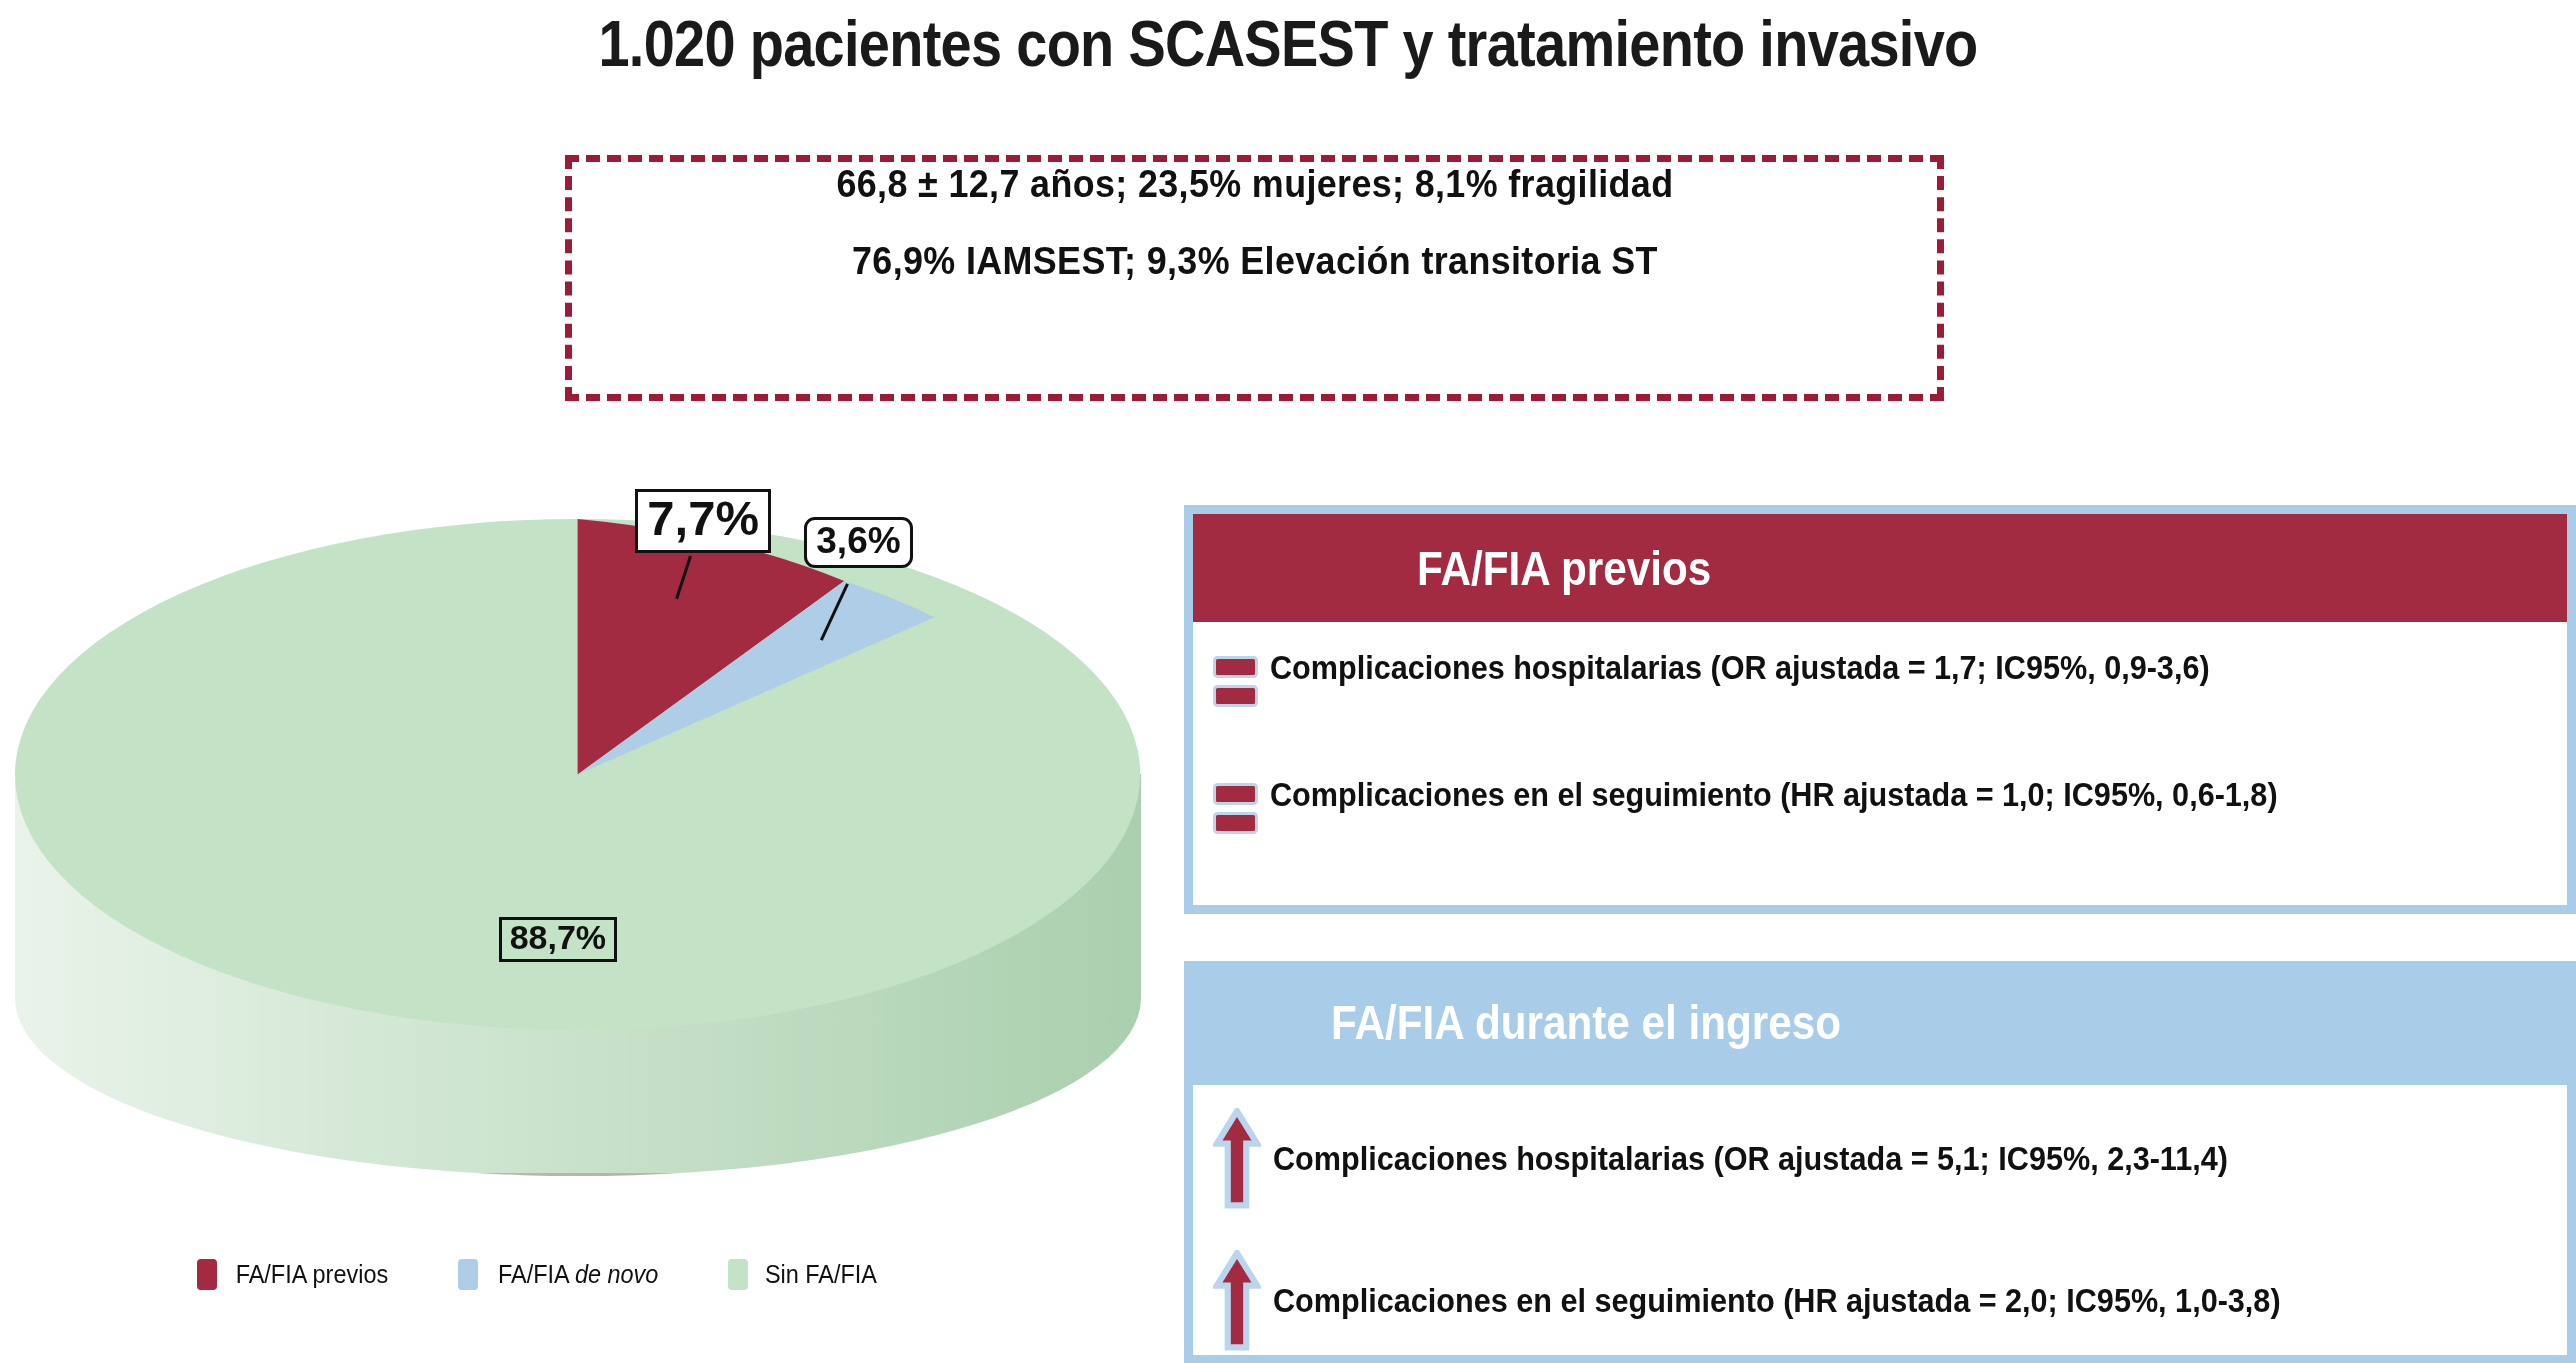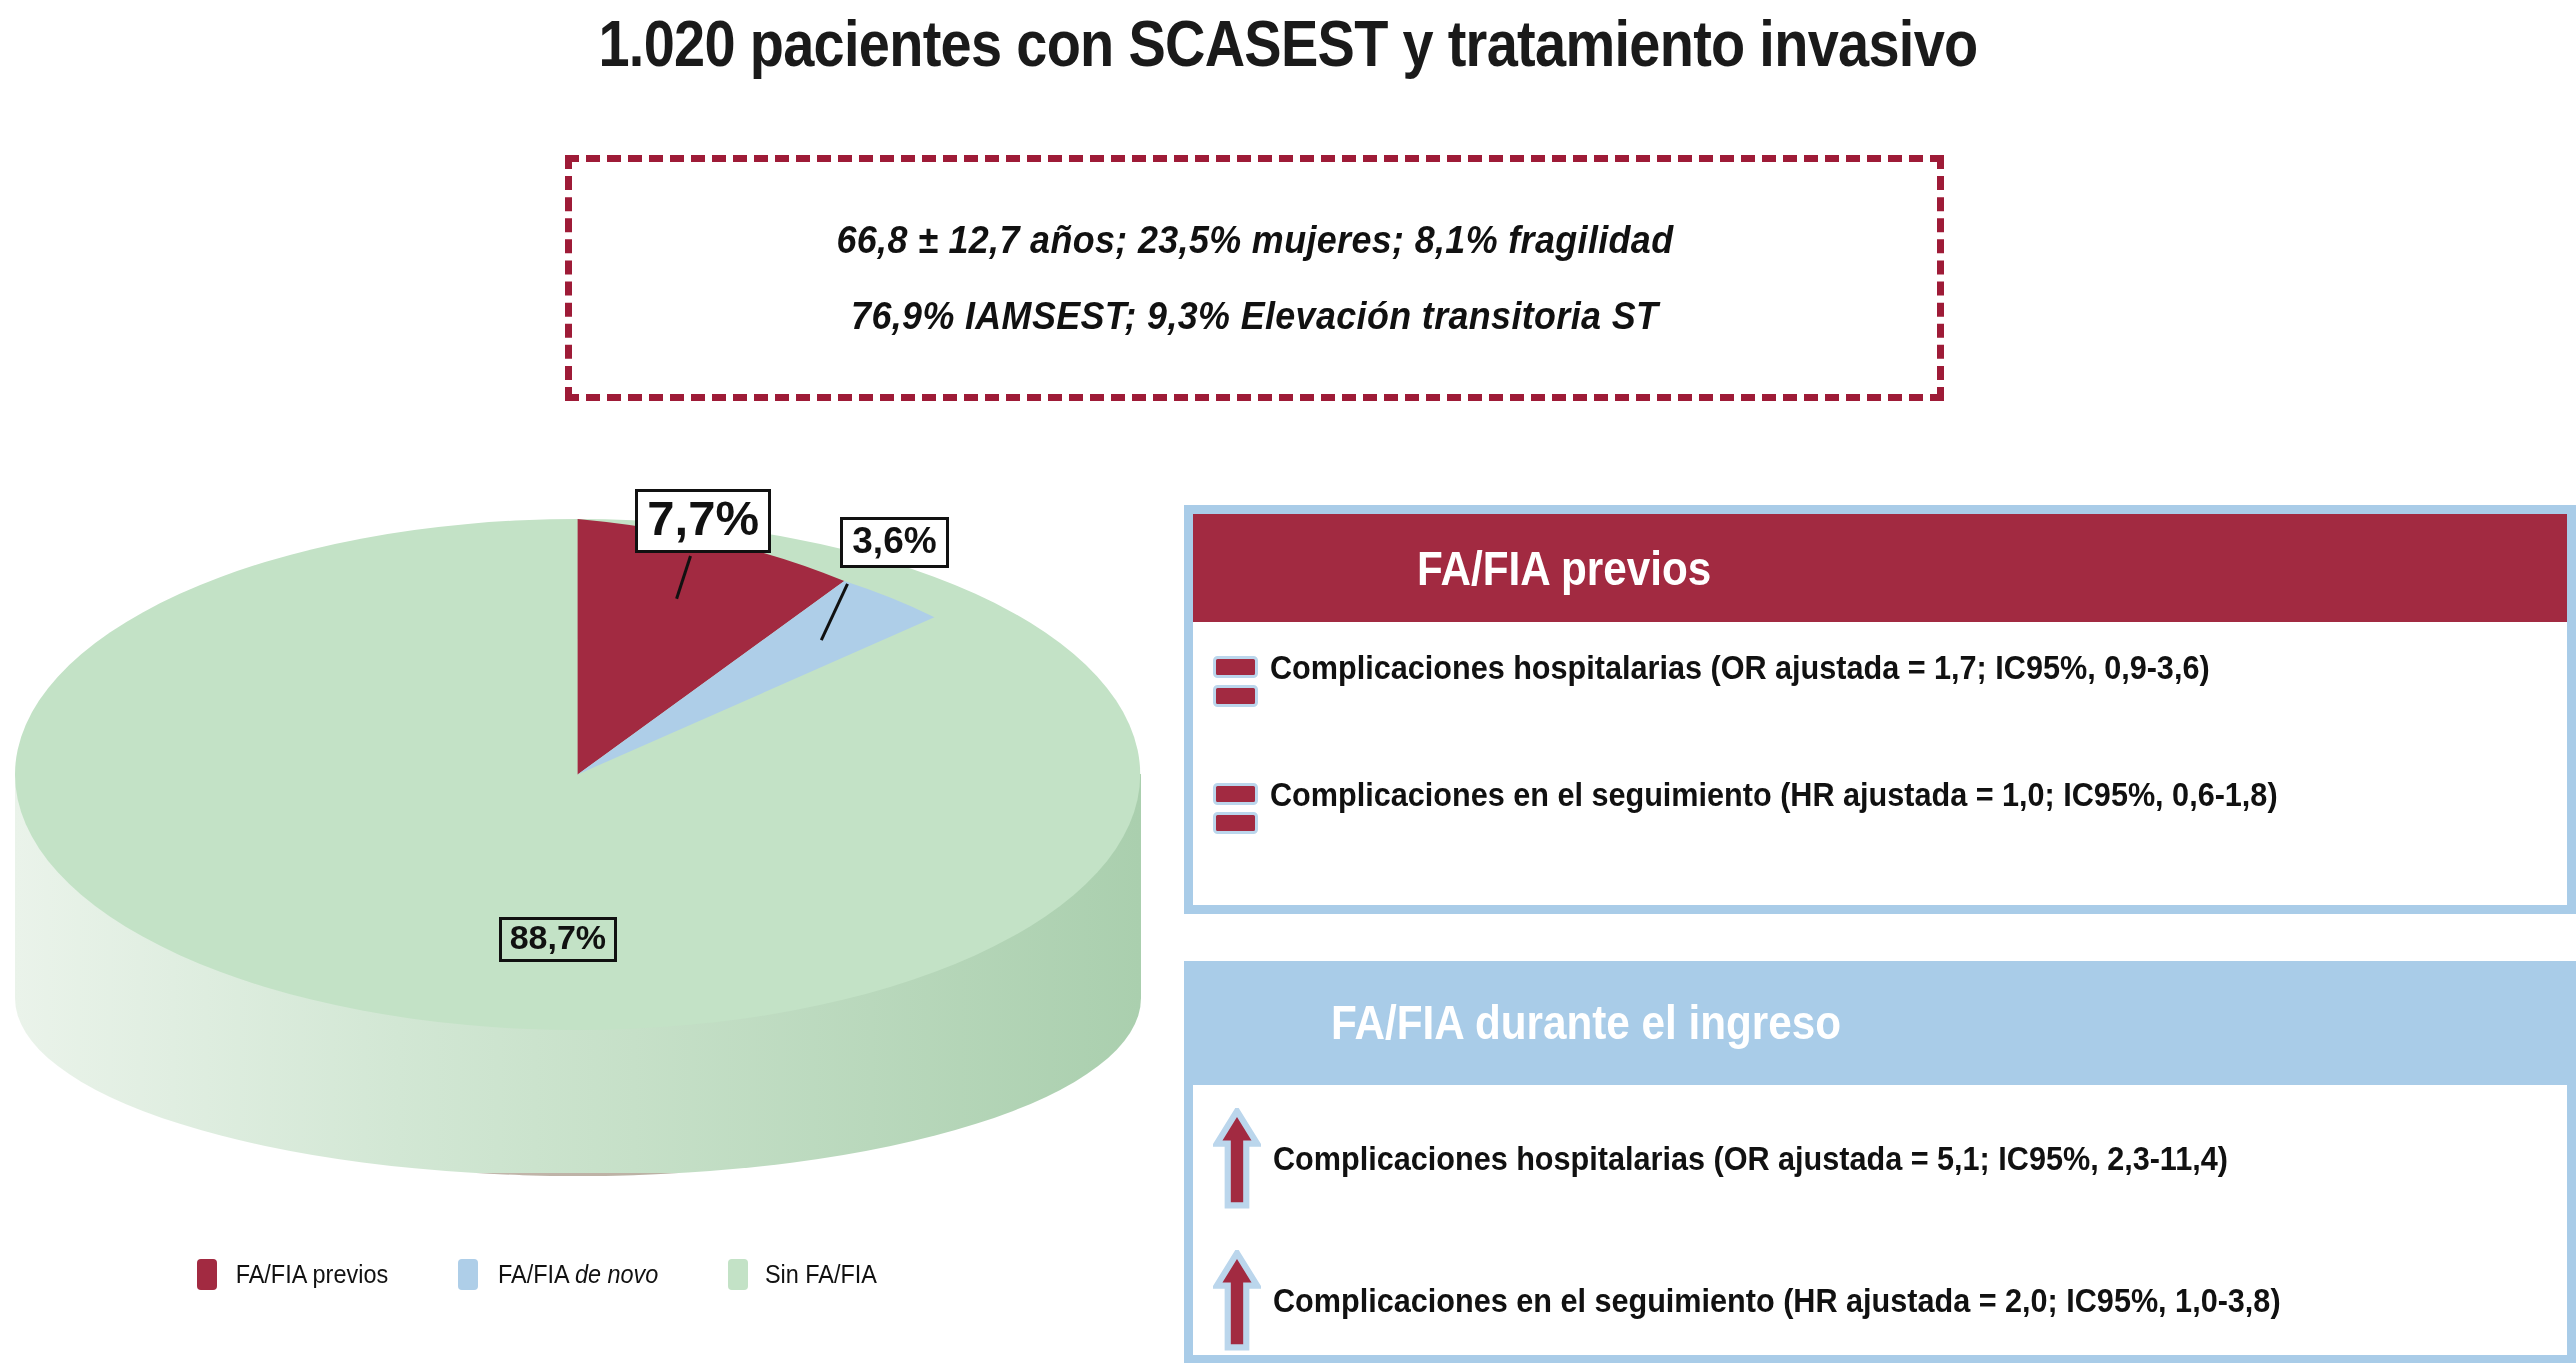--- a/index.html
+++ b/index.html
@@ -28,24 +28,23 @@
   
   #demographics-box {
     position: absolute;
     left: 565px; top: 155px;
     width: 1379px; height: 246px;
     box-sizing: border-box;
     border: 7px dashed #9E1B37;
     background: #ffffff;
     display: flex;
     flex-direction: column;
-    justify-content: center;
+    justify-content: flex-start;
     align-items: center;
     gap: 32.5px;
-    font-style: italic;
   }
   .demo-line {
     font-size: 39px;
     font-weight: bold;
     color: #111111;
     transform: scaleX(0.92);
     white-space: nowrap;
     letter-spacing: 0.4px;
   }
 
@@ -90,21 +89,21 @@
     background: #ffffff;
     border: 3.9px solid #111111;
     font-size: 49px;
     font-weight: bold;
     color: #111111;
     padding: 1.5px 9.3px 6.2px 9.3px;
     line-height: 1.02;
     white-space: nowrap;
   }
   #label-prev   { left: 635px;  top: 489px; }
-  #label-denovo { left: 840px; top: 517px; font-size: 37px; }
+  #label-denovo { left: 804px; top: 517px; font-size: 37px; border-radius: 11px; }
   #label-none   { left: 499px;  top: 917px; background: transparent; font-size: 34px; padding: 0px 7.7px 4.6px 7.7px;}
 
   .leader { position:absolute; background:#111; }
 
   
   #pie-legend {
     position: absolute;
     left: 197px; top: 1259px;
     display: flex;
     align-items: center;

